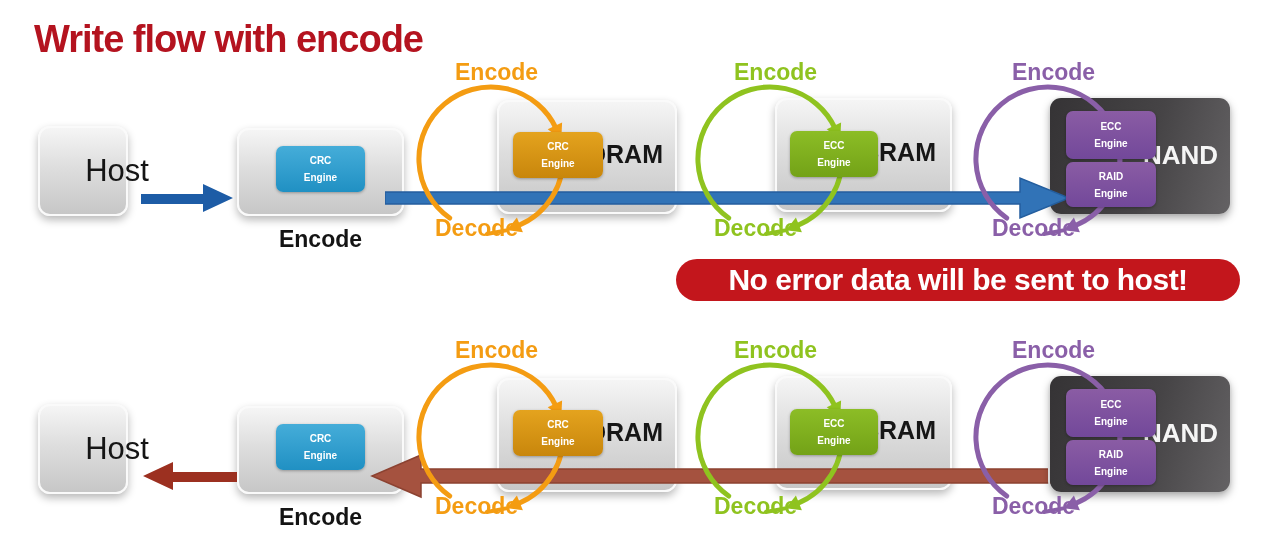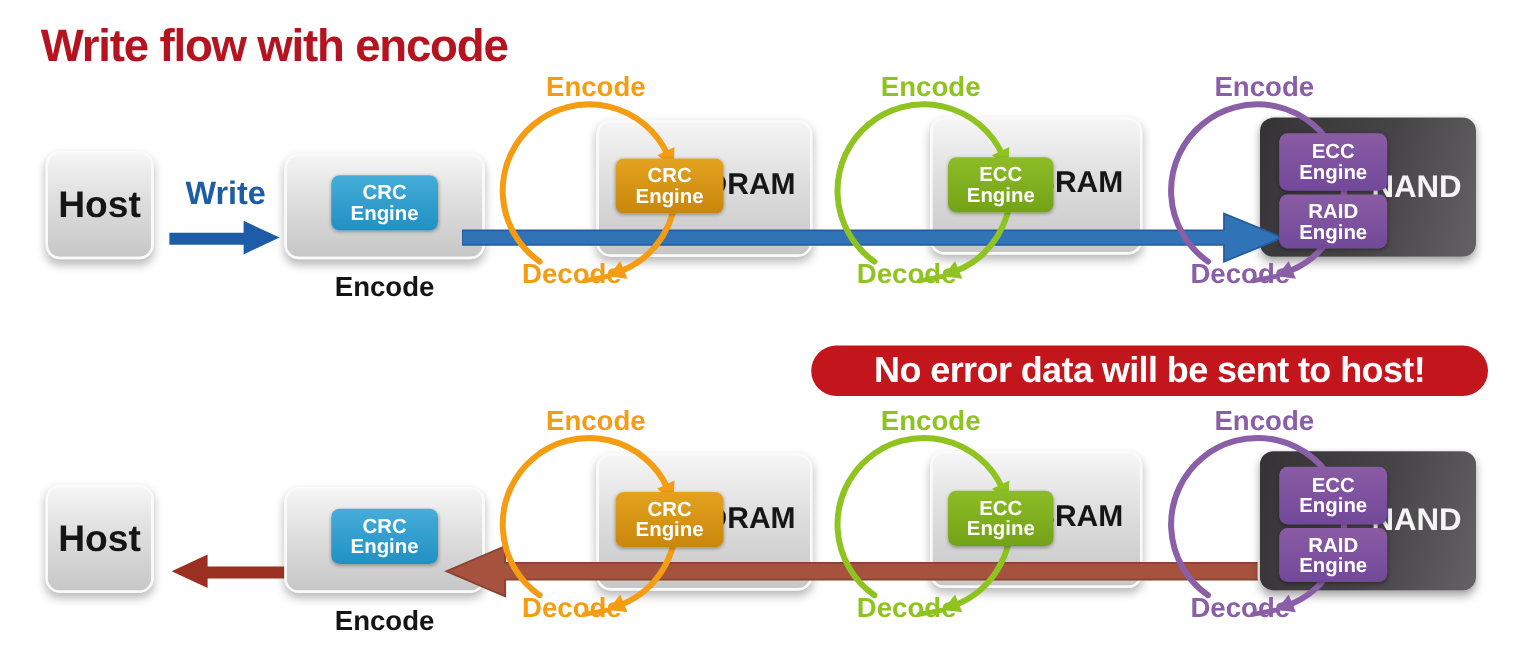--- a/index.html
+++ b/index.html
@@ -6,22 +6,22 @@
   body{font-family:"Liberation Sans",sans-serif;}
   #stage{position:relative;width:1280px;height:539px;background:#ffffff;overflow:hidden;}
   .title{position:absolute;font-size:38px;font-weight:bold;color:#b4131f;letter-spacing:-1px;white-space:nowrap;}
   .graybox{position:absolute;background:linear-gradient(180deg,#f5f5f5,#dedede 45%,#c7c7c7);
            border:2px solid #fafafa;border-radius:12px;box-sizing:border-box;
            box-shadow:0 4px 8px rgba(0,0,0,.28);z-index:1;}
   .nandbox{position:absolute;background:linear-gradient(105deg,#353335,#464446 55%,#646264);
            border-radius:11px;box-shadow:0 4px 8px rgba(0,0,0,.35),0 0 0 2px #fbfbfb;}
   .z1{z-index:1}.z3{z-index:3}
   .hostlabel{width:100%;height:100%;display:flex;align-items:center;justify-content:center;
-             font-size:31px;font-weight:bold;color:#151515;}
-  .engine{position:absolute;border-radius:7px;color:#fff;font-size:17px;font-weight:bold;
+             font-size:31px;font-weight:normal;color:#151515;padding-left:34px;}
+  .engine{position:absolute;border-radius:7px;color:#fff;font-size:10px;font-weight:bold;
           text-align:center;display:flex;flex-direction:column;justify-content:center;
           line-height:17px;z-index:6;box-shadow:0 1px 3px rgba(0,0,0,.3);}
   .eng-blue  {background:linear-gradient(180deg,#45add9,#2090c3);}
   .eng-orange{background:linear-gradient(180deg,#e4a31e,#c8860c);}
   .eng-green {background:linear-gradient(180deg,#8cbd26,#73a217);}
   .eng-purple{background:linear-gradient(180deg,#8a5ca4,#72489a);}
   .memlabel{position:absolute;font-weight:bold;color:#161616;font-size:25px;white-space:nowrap;}
   .nandname{color:#f5f5f5;font-size:26px;}
   .caption{position:absolute;width:167px;text-align:center;font-size:23px;font-weight:bold;color:#141414;}
   .dirlabel{position:absolute;width:96px;text-align:center;font-size:27px;font-weight:bold;}
@@ -29,36 +29,35 @@
   .dir-read{color:#9c2f1f;}
   .loop{position:absolute;width:170px;height:200px;z-index:4;pointer-events:none;}
   .loop-orange{color:#f49c12;} .loop-green{color:#8fc31f;} .loop-purple{color:#8a5fa8;}
   .loop svg{position:absolute;left:0;top:0;}
   .arc{fill:none;stroke:currentColor;stroke-width:5;stroke-linecap:round;}
   .dash{stroke:currentColor;stroke-width:4;stroke-linecap:round;}
   .head{fill:currentColor;stroke:none;}
   .loop-label{position:absolute;font-size:23px;font-weight:bold;white-space:nowrap;}
   .lab-enc{left:44px;top:-4px;} .lab-dec{left:24px;top:152px;}
   .flowarrow{position:absolute;z-index:2;}
-  .banner{position:absolute;left:676px;top:288px;width:564px;height:42px;border-radius:21px;
+  .banner{position:absolute;left:676px;top:259px;width:564px;height:42px;border-radius:21px;
           background:#c3161c;color:#ffffff;font-size:30px;font-weight:bold;line-height:42px;
           text-align:center;letter-spacing:-0.5px;z-index:5;}
 </style>
 </head>
 <body>
 
 <div id="stage">
 
   <div class="title" style="left:34px;top:18px">Write flow with encode</div>
 
   <div class="graybox" style="left:38px;top:126px;width:90px;height:90px">
     <div class="hostlabel">Host</div>
   </div>
 
-  <div class="dirlabel dir-write" style="left:140px;top:146px">Write</div>
   <svg class="flowarrow" style="left:141px;top:183px" width="94" height="30" viewBox="0 0 94 30">
     <polygon points="0,11 62,11 62,1 92,15 62,29 62,21 0,21" fill="#1d5ca6"></polygon>
   </svg>
 
   <div class="graybox" style="left:237px;top:128px;width:167px;height:88px"></div>
   <div class="engine eng-blue" style="left:276px;top:146px;width:89px;height:46px">
     <span>CRC</span>
     <span>Engine</span>
   </div>
   <div class="caption" style="left:237px;top:226px">Encode</div>

